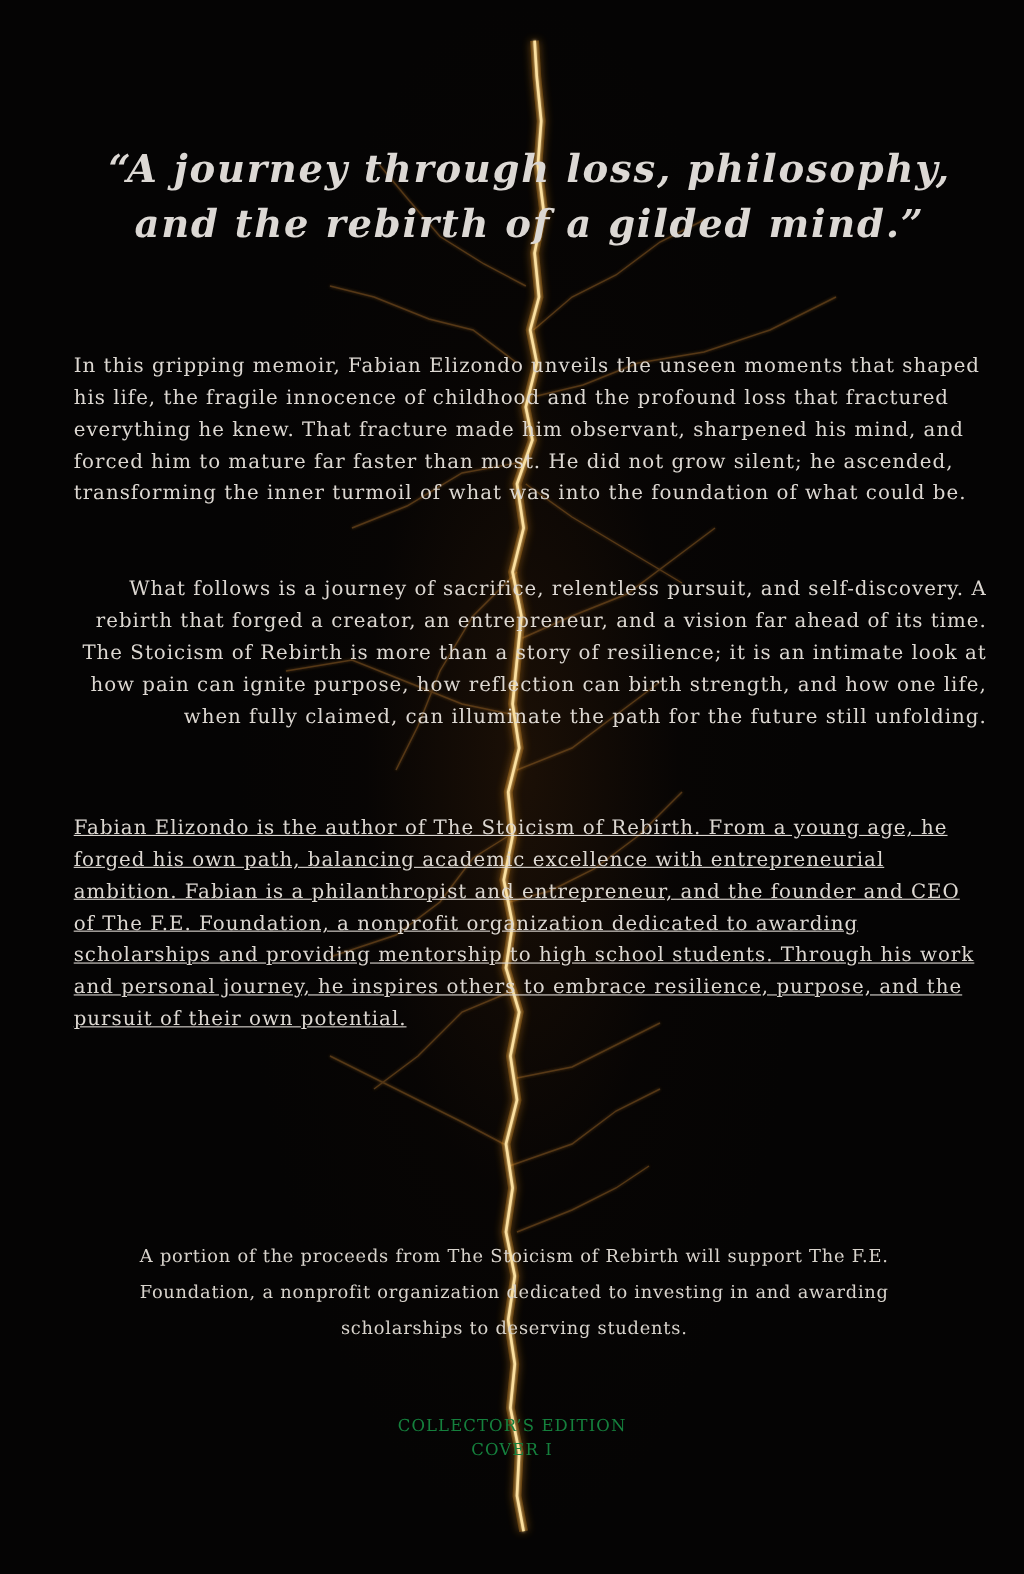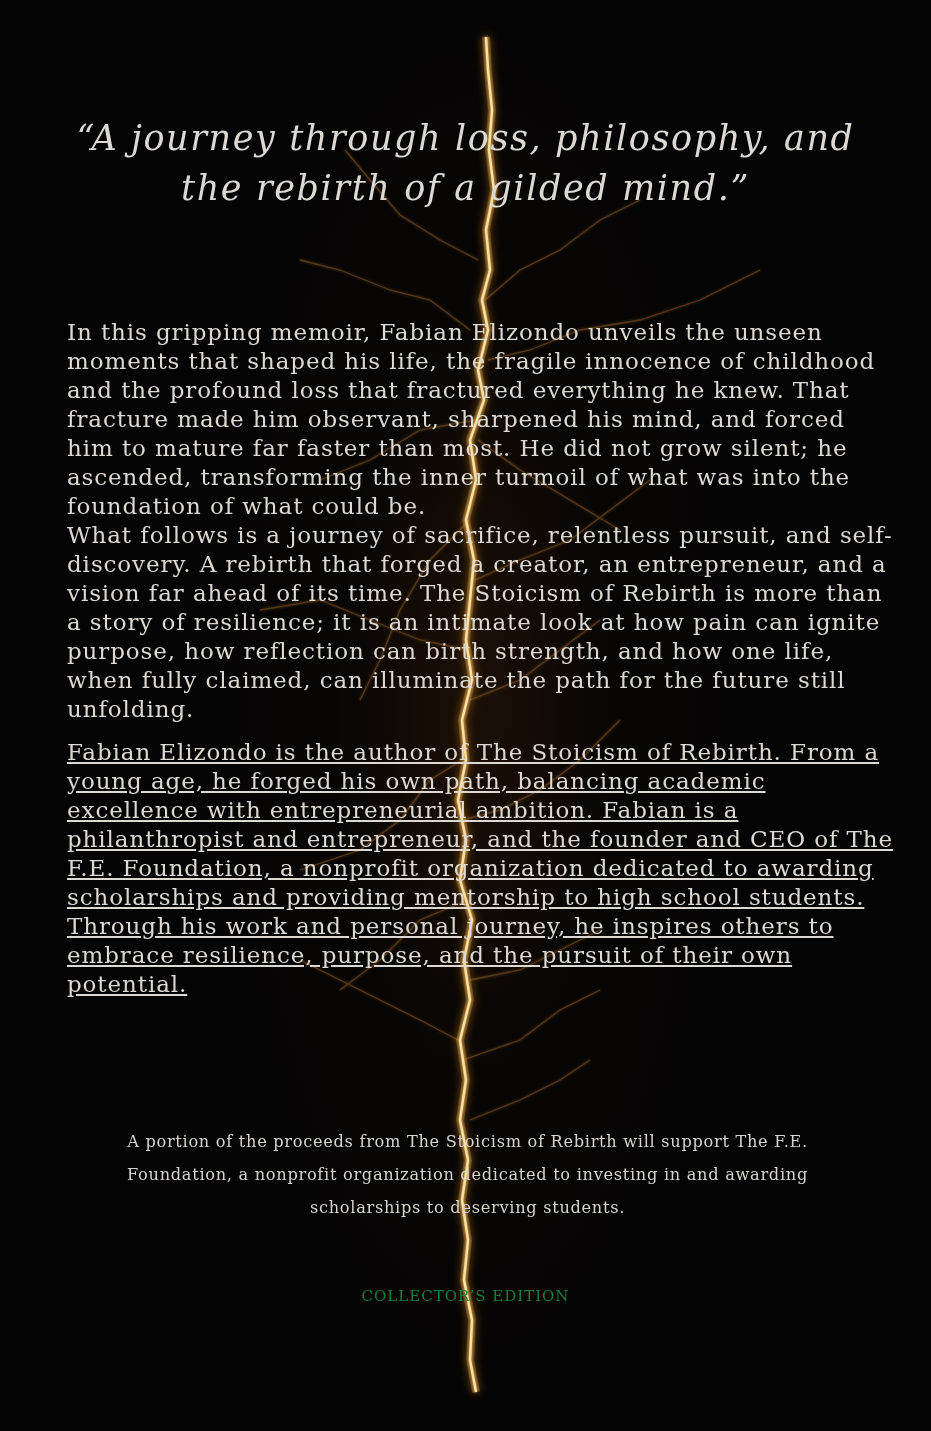--- a/index.html
+++ b/index.html
@@ -28,40 +28,40 @@
       width: 931px; height: 1431px;
     }
     .quote {
       position: absolute;
       left: 40px;
       width: 851px;
       top: 113px;
       text-align: center;
       font-family: "DejaVu Serif", serif;
       font-style: italic;
-      font-weight: normal;
+      font-weight: bold;
       font-size: 35px;
       line-height: 50px;
       letter-spacing: 1.6px;
       color: #dcd8d4;
-      margin: 0;
+      margin: 16px;
     }
     .para {
       position: absolute;
       left: 67px;
       width: 830px;
       font-family: "DejaVu Serif", serif;
-      font-size: 23px;
+      font-size: 18px;
       line-height: 29px;
       letter-spacing: 0.9px;
       color: #ddd8d2;
       margin: 0;
     }
     .p1 { top: 318px; }
-    .p2 { top: 521px; }
+    .p2 { top: 521px; text-align: right; }
     .p3 { top: 738px; text-decoration: underline; }
     .proceeds {
       position: absolute;
       left: 95px;
       width: 745px;
       top: 1125px;
       text-align: center;
       font-family: "DejaVu Serif", serif;
       font-size: 16.2px;
       line-height: 33px;
@@ -134,13 +134,14 @@
 <h1 class="quote">“A journey through loss, philosophy, and the rebirth of a gilded mind.”</h1>
 
 <p class="para p1">In this gripping memoir, Fabian Elizondo unveils the unseen moments that shaped his life, the fragile innocence of childhood and the profound loss that fractured everything he knew. That fracture made him observant, sharpened his mind, and forced him to mature far faster than most. He did not grow silent; he ascended, transforming the inner turmoil of what was into the foundation of what could be.</p>
 <p class="para p2">What follows is a journey of sacrifice, relentless pursuit, and self-discovery. A rebirth that forged a creator, an entrepreneur, and a vision far ahead of its time. The Stoicism of Rebirth is more than a story of resilience; it is an intimate look at how pain can ignite purpose, how reflection can birth strength, and how one life, when fully claimed, can illuminate the path for the future still unfolding.</p>
 <p class="para p3">Fabian Elizondo is the author of The Stoicism of Rebirth. From a young age, he forged his own path, balancing academic excellence with entrepreneurial ambition. Fabian is a philanthropist and entrepreneur, and the founder and CEO of The F.E. Foundation, a nonprofit organization dedicated to awarding scholarships and providing mentorship to high school students. Through his work and personal journey, he inspires others to embrace resilience, purpose, and the pursuit of their own potential.</p>
 
 <p class="proceeds">A portion of the proceeds from The Stoicism of Rebirth will support The F.E. Foundation, a nonprofit organization dedicated to investing in and awarding scholarships to deserving students.</p>
 
 <div class="edition">
   <div>COLLECTOR’S EDITION</div>
+  <div>COVER I</div>
 </div>
 
 </body></html>

